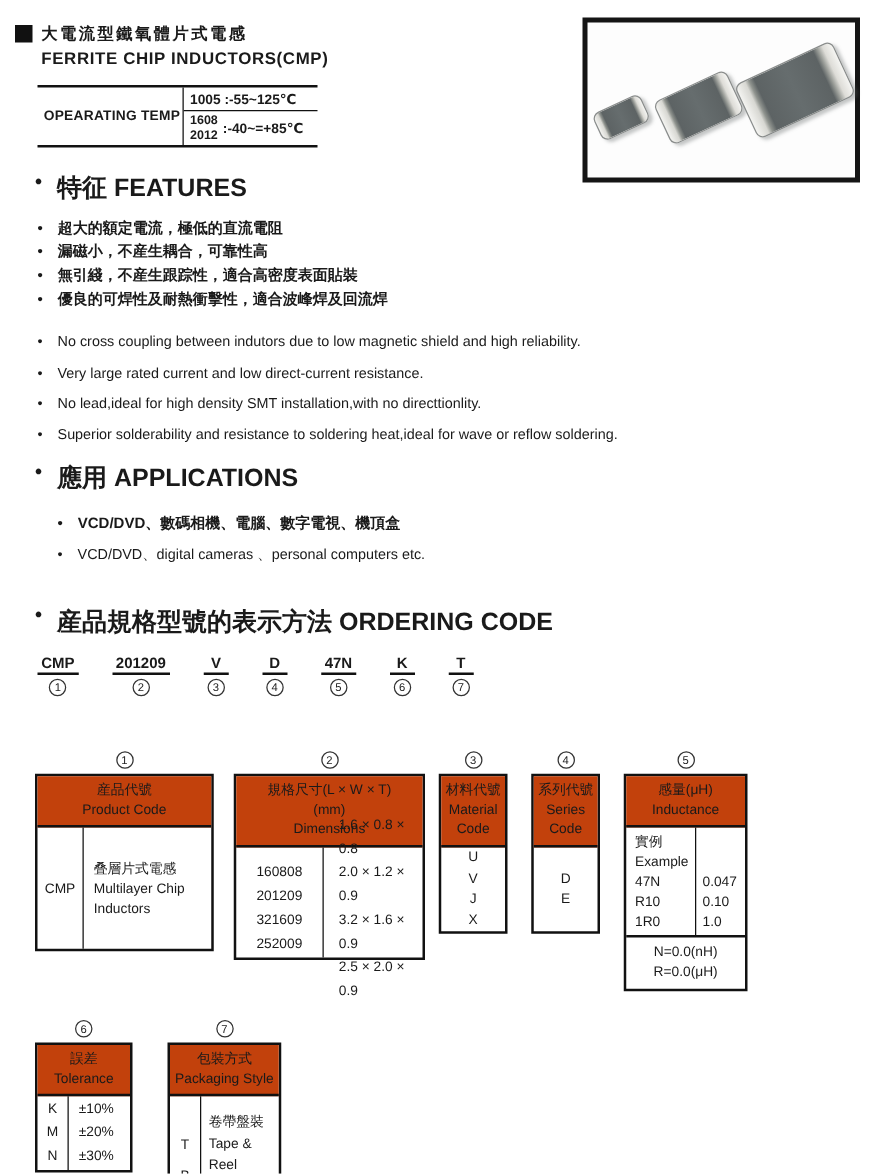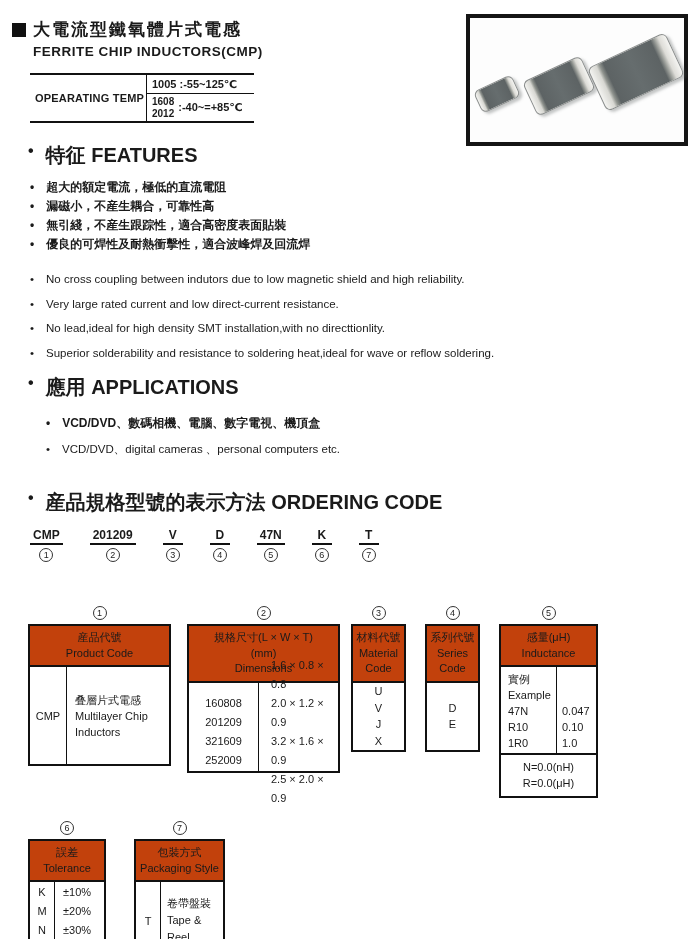--- a/index.html
+++ b/index.html
@@ -3,21 +3,21 @@
 <meta charset="utf-8">
 <style>
   * { margin:0; padding:0; box-sizing:border-box; }
   html,body { background:#ffffff; }
   body { font-family:"Liberation Sans","DejaVu Sans",sans-serif; color:#1a1a1a; }
   .page { position:relative; width:698px; height:939px; background:#fff; overflow:hidden; }
 
   
   .doc-title { display:flex; align-items:center; gap:7px; margin:18px 0 0 12px; }
   .sq { width:14px; height:14px; background:#111; display:inline-block; }
-  .t-cjk { font-size:17px; font-weight:bold; letter-spacing:2px; }
+  .t-cjk { font-size:13px; font-weight:bold; letter-spacing:2px; }
   .t-en { margin:3px 0 0 33px; font-size:13.5px; font-weight:bold; letter-spacing:.5px; }
 
   
   .temp-table { display:flex; width:224px; margin:14px 0 0 30px;
                 border-top:2px solid #111; border-bottom:2px solid #111; font-size:11px; }
   .tt-left { width:117px; display:flex; align-items:center; padding-left:5px;
              border-right:1px solid #111; font-weight:bold; letter-spacing:.2px; }
   .tt-right { flex:1; }
   .tt-r1 { border-bottom:1px solid #111; padding:3px 0 2px 5px; font-weight:bold; }
   .tt-r2 { display:flex; align-items:center; gap:4px; padding:2px 0 2px 5px; font-weight:bold; }

